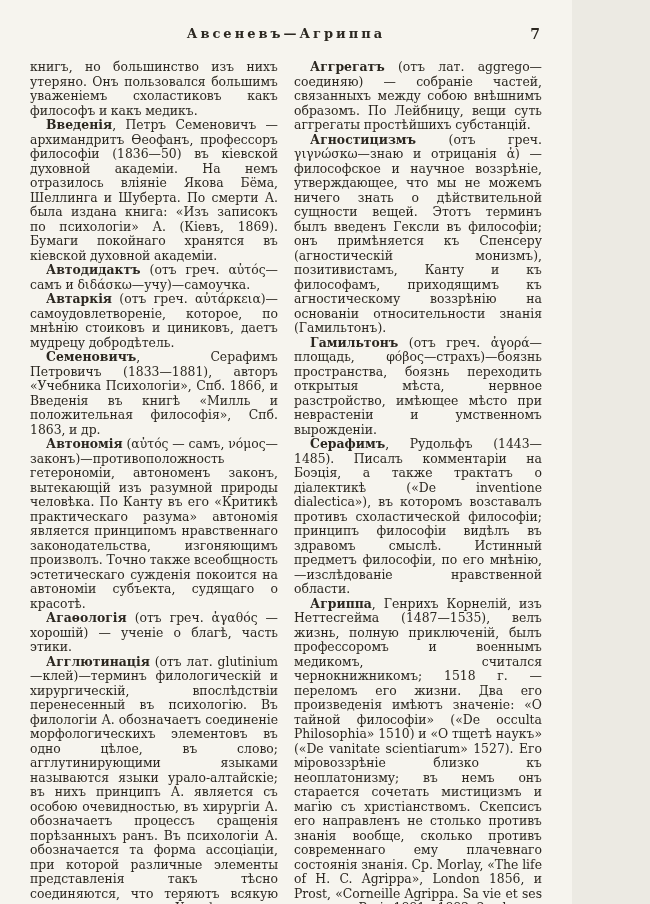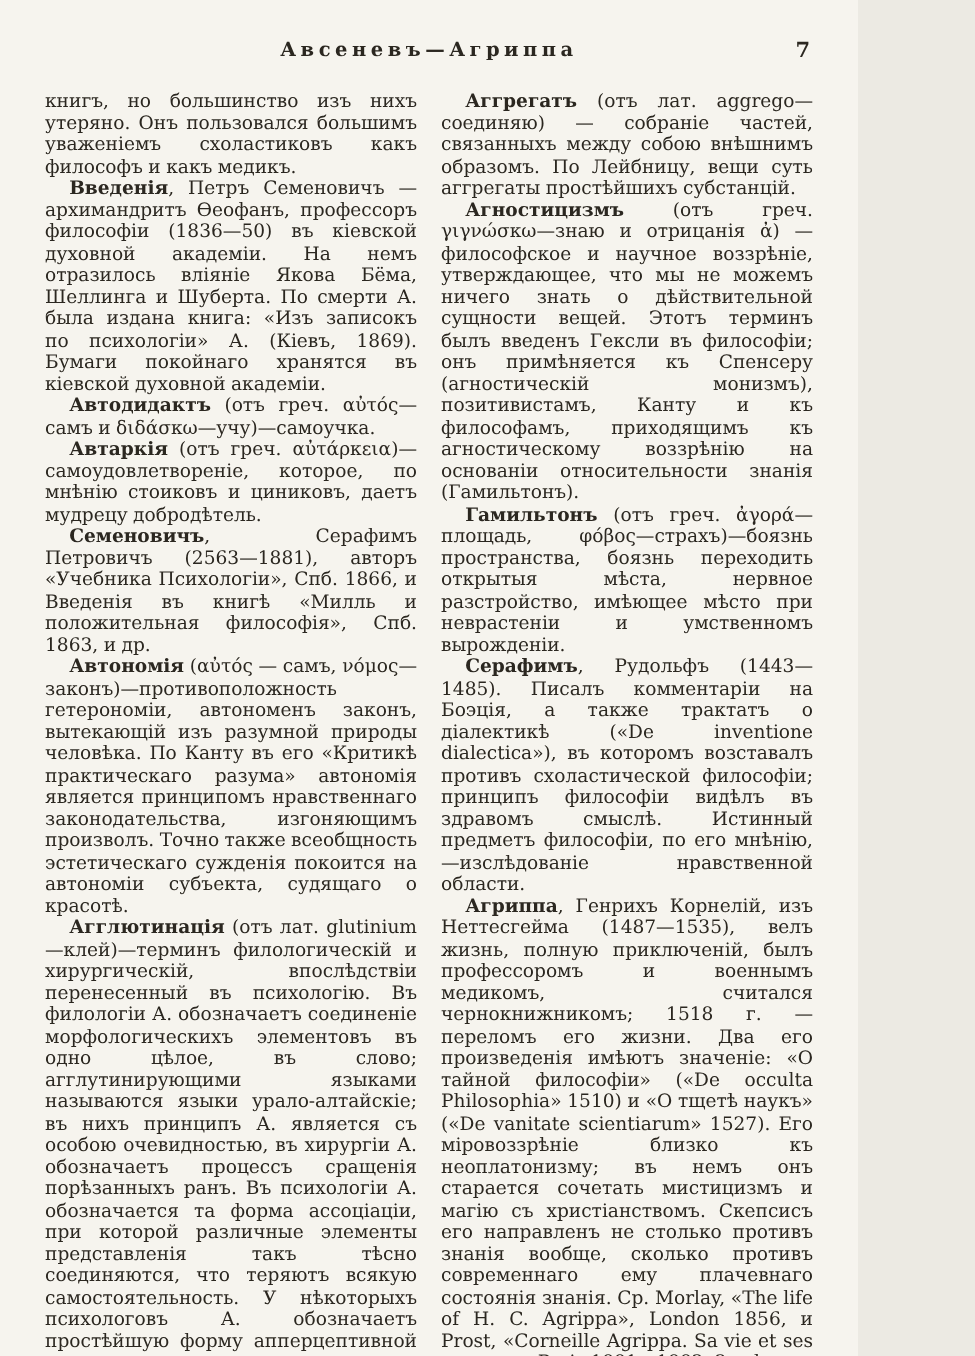--- a/index.html
+++ b/index.html
@@ -73,22 +73,23 @@
   <header class="page-header">
     <span class="running-title">Авсеневъ—Агриппа</span>
     <span class="page-number">7</span>
   </header>
   <div class="columns">
     <div class="column" id="col-left">
         <p class="entry continuation"><span>книгъ, но большинство изъ нихъ утеряно. Онъ пользовался большимъ уваженіемъ схоластиковъ какъ философъ и какъ медикъ.</span></p>
         <p class="entry"><b class="term">Введенія</b><span>, Петръ Семеновичъ — архимандритъ Ѳеофанъ, профессоръ философіи (1836—50) въ кіевской духовной академіи. На немъ отразилось вліяніе Якова Бёма, Шеллинга и Шуберта. По смерти А. была издана книга: «Изъ записокъ по психологіи» А. (Кіевъ, 1869). Бумаги покойнаго хранятся въ кіевской духовной академіи.</span></p>
         <p class="entry"><b class="term">Автодидактъ</b><span> (отъ греч. αὐτός—самъ и διδάσκω—учу)—самоучка.</span></p>
         <p class="entry"><b class="term">Автаркія</b><span> (отъ греч. αὐτάρκεια)—самоудовлетвореніе, которое, по мнѣнію стоиковъ и циниковъ, даетъ мудрецу добродѣтель.</span></p>
-        <p class="entry"><b class="term">Семеновичъ</b><span>, Серафимъ Петровичъ (2563—1881), авторъ «Учебника Психологіи», Спб. 1866, и Введенія въ книгѣ «Милль и положительная философія», Спб. 1863, и др.</span></p>
+        <p class="entry"><b class="term">Семеновичъ</b><span>, Серафимъ Петровичъ (1833—1881), авторъ «Учебника Психологіи», Спб. 1866, и Введенія въ книгѣ «Милль и положительная философія», Спб. 1863, и др.</span></p>
         <p class="entry"><b class="term">Автономія</b><span> (αὐτός — самъ, νόμος—законъ)—противоположность гетерономіи, автономенъ законъ, вытекающій изъ разумной природы человѣка. По Канту въ его «Критикѣ практическаго разума» автономія является принципомъ нравственнаго законодательства, изгоняющимъ произволъ. Точно также всеобщность эстетическаго сужденія покоится на автономіи субъекта, судящаго о красотѣ.</span></p>
+        <p class="entry"><b class="term">Агаѳологія</b><span> (отъ греч. ἀγαθός — хорошій) — ученіе о благѣ, часть этики.</span></p>
         <p class="entry"><b class="term">Агглютинація</b><span> (отъ лат. glutinium—клей)—терминъ филологическій и хирургическій, впослѣдствіи перенесенный въ психологію. Въ филологіи А. обозначаетъ соединеніе морфологическихъ элементовъ въ одно цѣлое, въ слово; агглутинирующими языками называются языки урало-алтайскіе; въ нихъ принципъ А. является съ особою очевидностью, въ хирургіи А. обозначаетъ процессъ сращенія порѣзанныхъ ранъ. Въ психологіи А. обозначается та форма ассоціаціи, при которой различные элементы представленія такъ тѣсно соединяются, что теряютъ всякую самостоятельность. У нѣкоторыхъ психологовъ А. обозначаетъ простѣйшую форму апперцептивной связи.</span></p>
       </div>
     <div class="column" id="col-right">
         <p class="entry"><b class="term">Аггрегатъ</b><span> (отъ лат. aggrego—соединяю) — собраніе частей, связанныхъ между собою внѣшнимъ образомъ. По Лейбницу, вещи суть аггрегаты простѣйшихъ субстанцій.</span></p>
         <p class="entry"><b class="term">Агностицизмъ</b><span> (отъ греч. γιγνώσκω—знаю и отрицанія ἀ) — философское и научное воззрѣніе, утверждающее, что мы не можемъ ничего знать о дѣйствительной сущности вещей. Этотъ терминъ былъ введенъ Гексли въ философіи; онъ примѣняется къ Спенсеру (агностическій монизмъ), позитивистамъ, Канту и къ философамъ, приходящимъ къ агностическому воззрѣнію на основаніи относительности знанія (Гамильтонъ).</span></p>
         <p class="entry"><b class="term">Гамильтонъ</b><span> (отъ греч. ἀγορά—площадь, φόβος—страхъ)—боязнь пространства, боязнь переходить открытыя мѣста, нервное разстройство, имѣющее мѣсто при неврастеніи и умственномъ вырожденіи.</span></p>
         <p class="entry"><b class="term">Серафимъ</b><span>, Рудольфъ (1443—1485). Писалъ комментаріи на Боэція, а также трактатъ о діалектикѣ («De inventione dialectica»), въ которомъ возставалъ противъ схоластической философіи; принципъ философіи видѣлъ въ здравомъ смыслѣ. Истинный предметъ философіи, по его мнѣнію,—изслѣдованіе нравственной области.</span></p>
         <p class="entry"><b class="term">Агриппа</b><span>, Генрихъ Корнелій, изъ Неттесгейма (1487—1535), велъ жизнь, полную приключеній, былъ профессоромъ и военнымъ медикомъ, считался чернокнижникомъ; 1518 г. — переломъ его жизни. Два его произведенія имѣютъ значеніе: «О тайной философіи» («De occulta Philosophia» 1510) и «О тщетѣ наукъ» («De vanitate scientiarum» 1527). Его міровоззрѣніе близко къ неоплатонизму; въ немъ онъ старается сочетать мистицизмъ и магію съ христіанствомъ. Скепсисъ его направленъ не столько противъ знанія вообще, сколько противъ современнаго ему плачевнаго состоянія знанія. Ср. Morlay, «The life of H. C. Agrippa», London 1856, и Prost, «Corneille Agrippa. Sa vie et ses oeuvres», Paris 1881—1882. 2 vol.</span></p>
       </div>
   </div>

